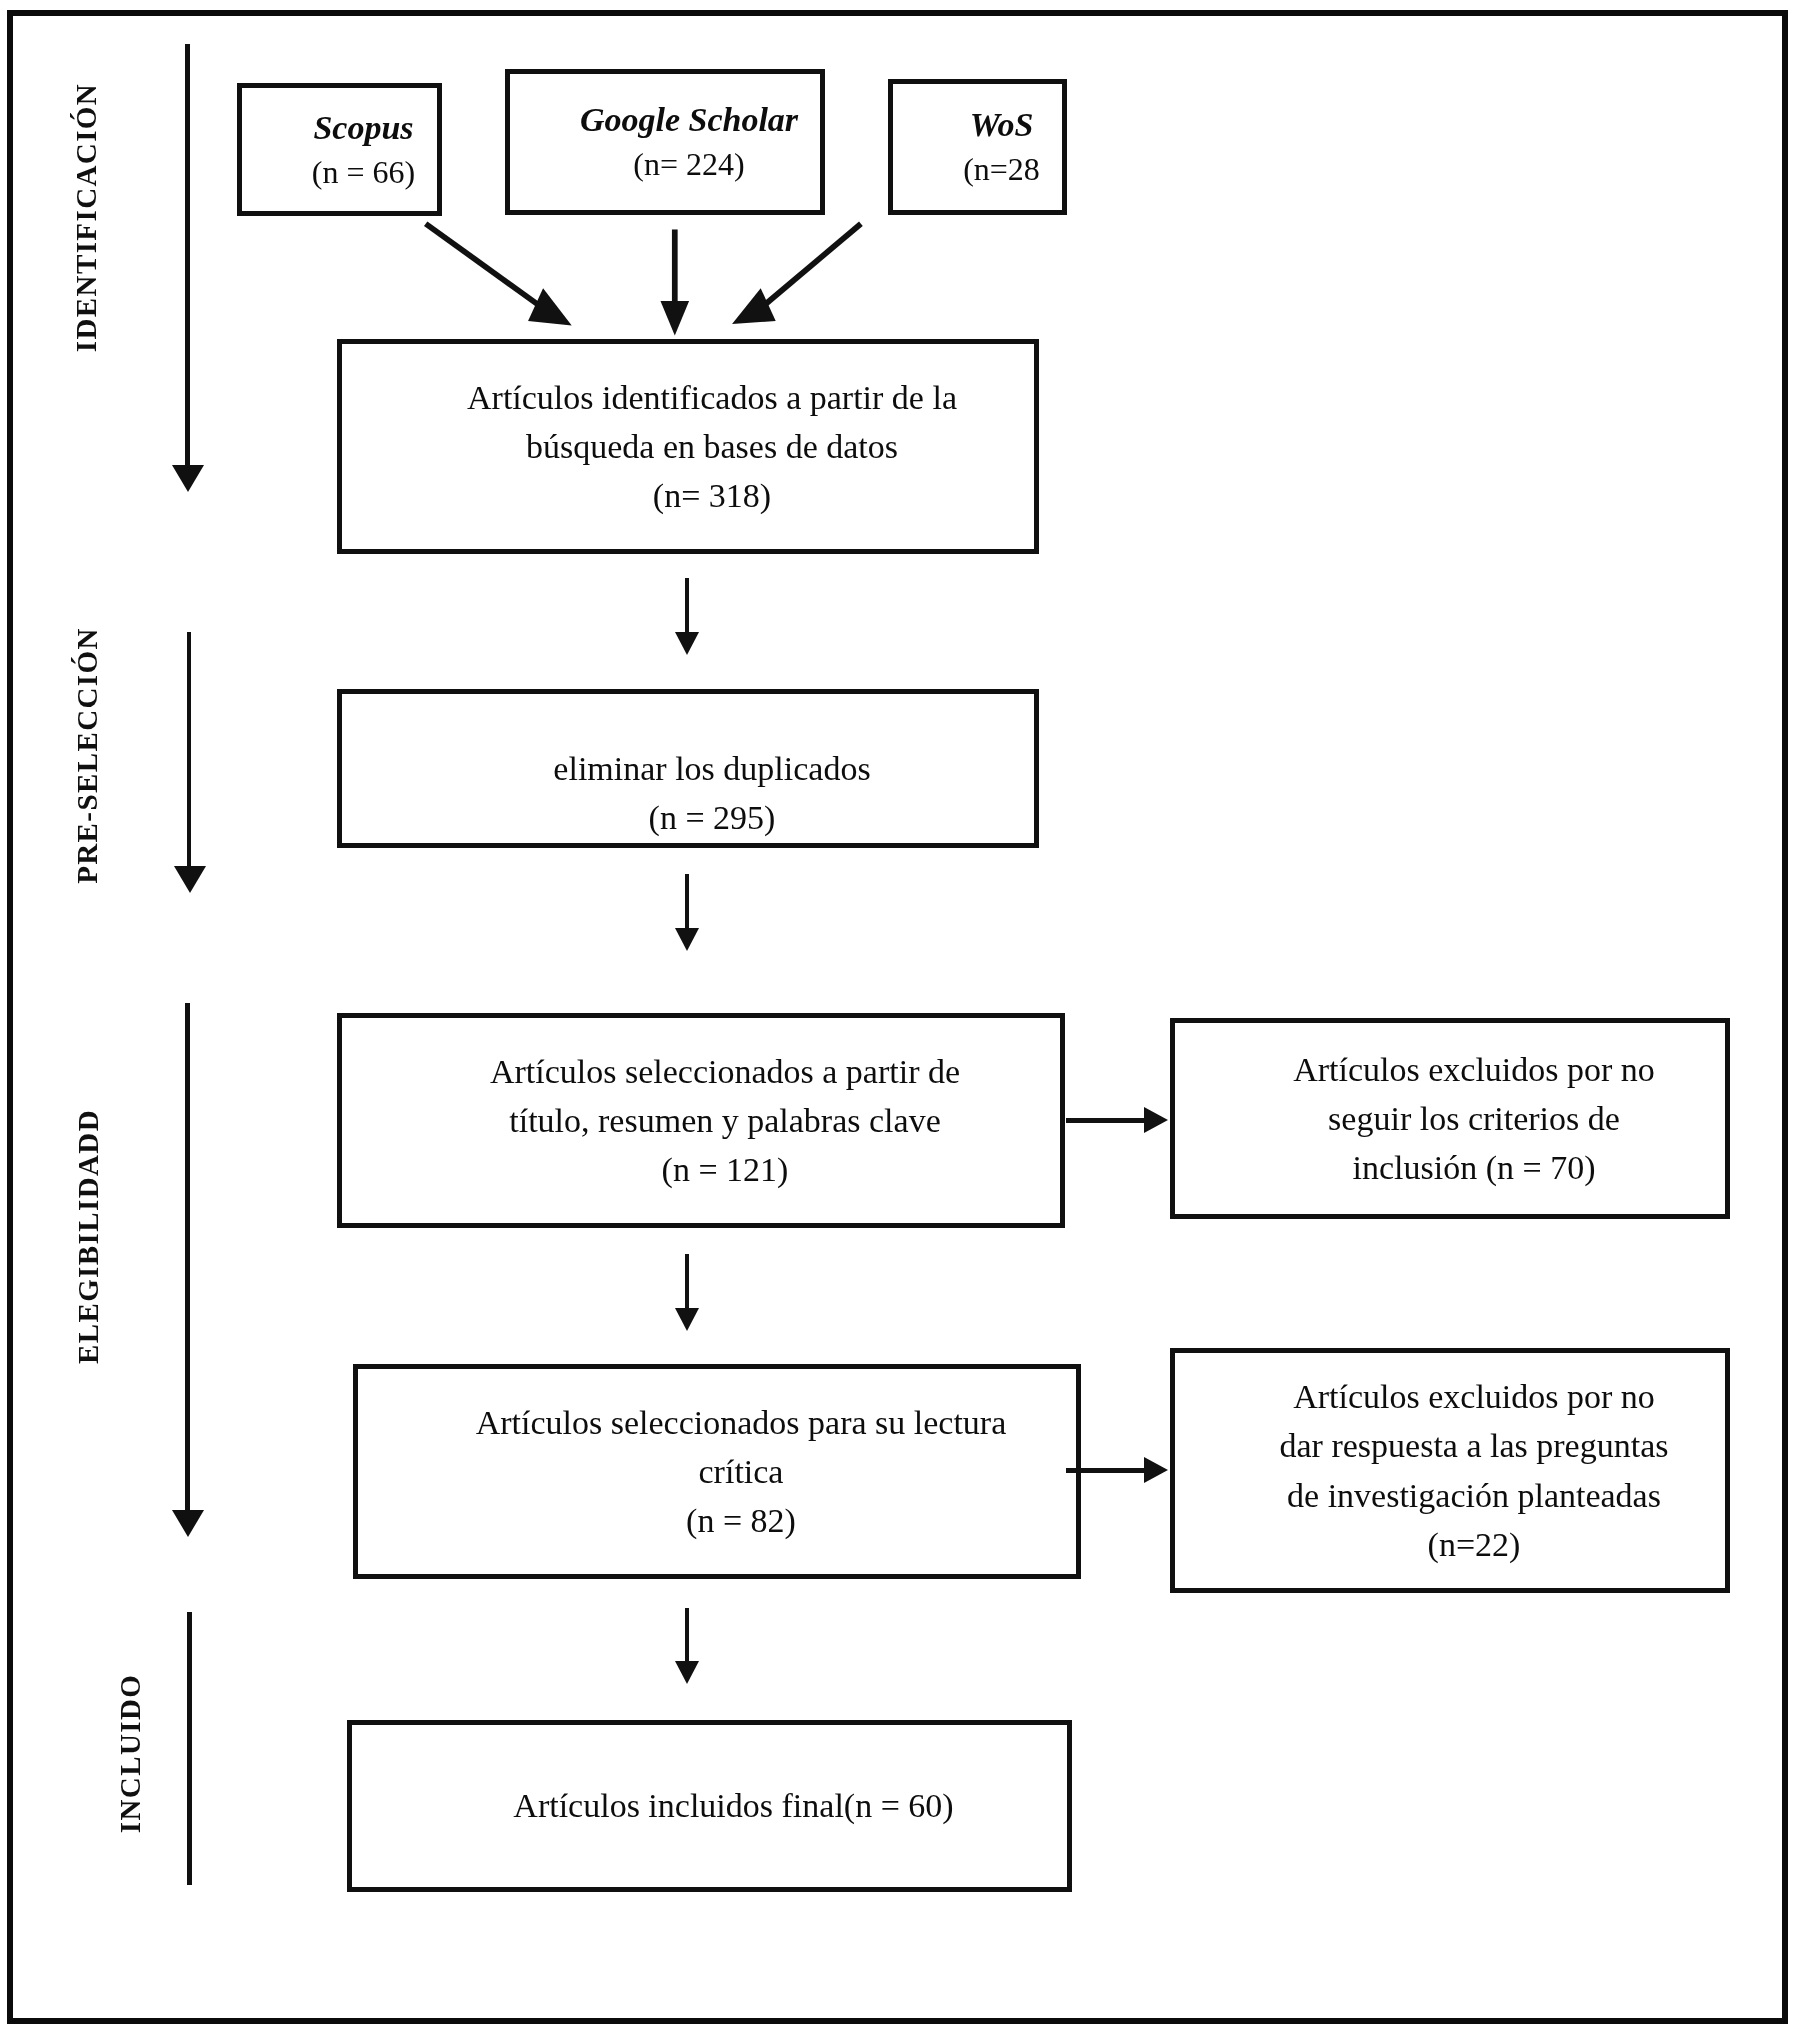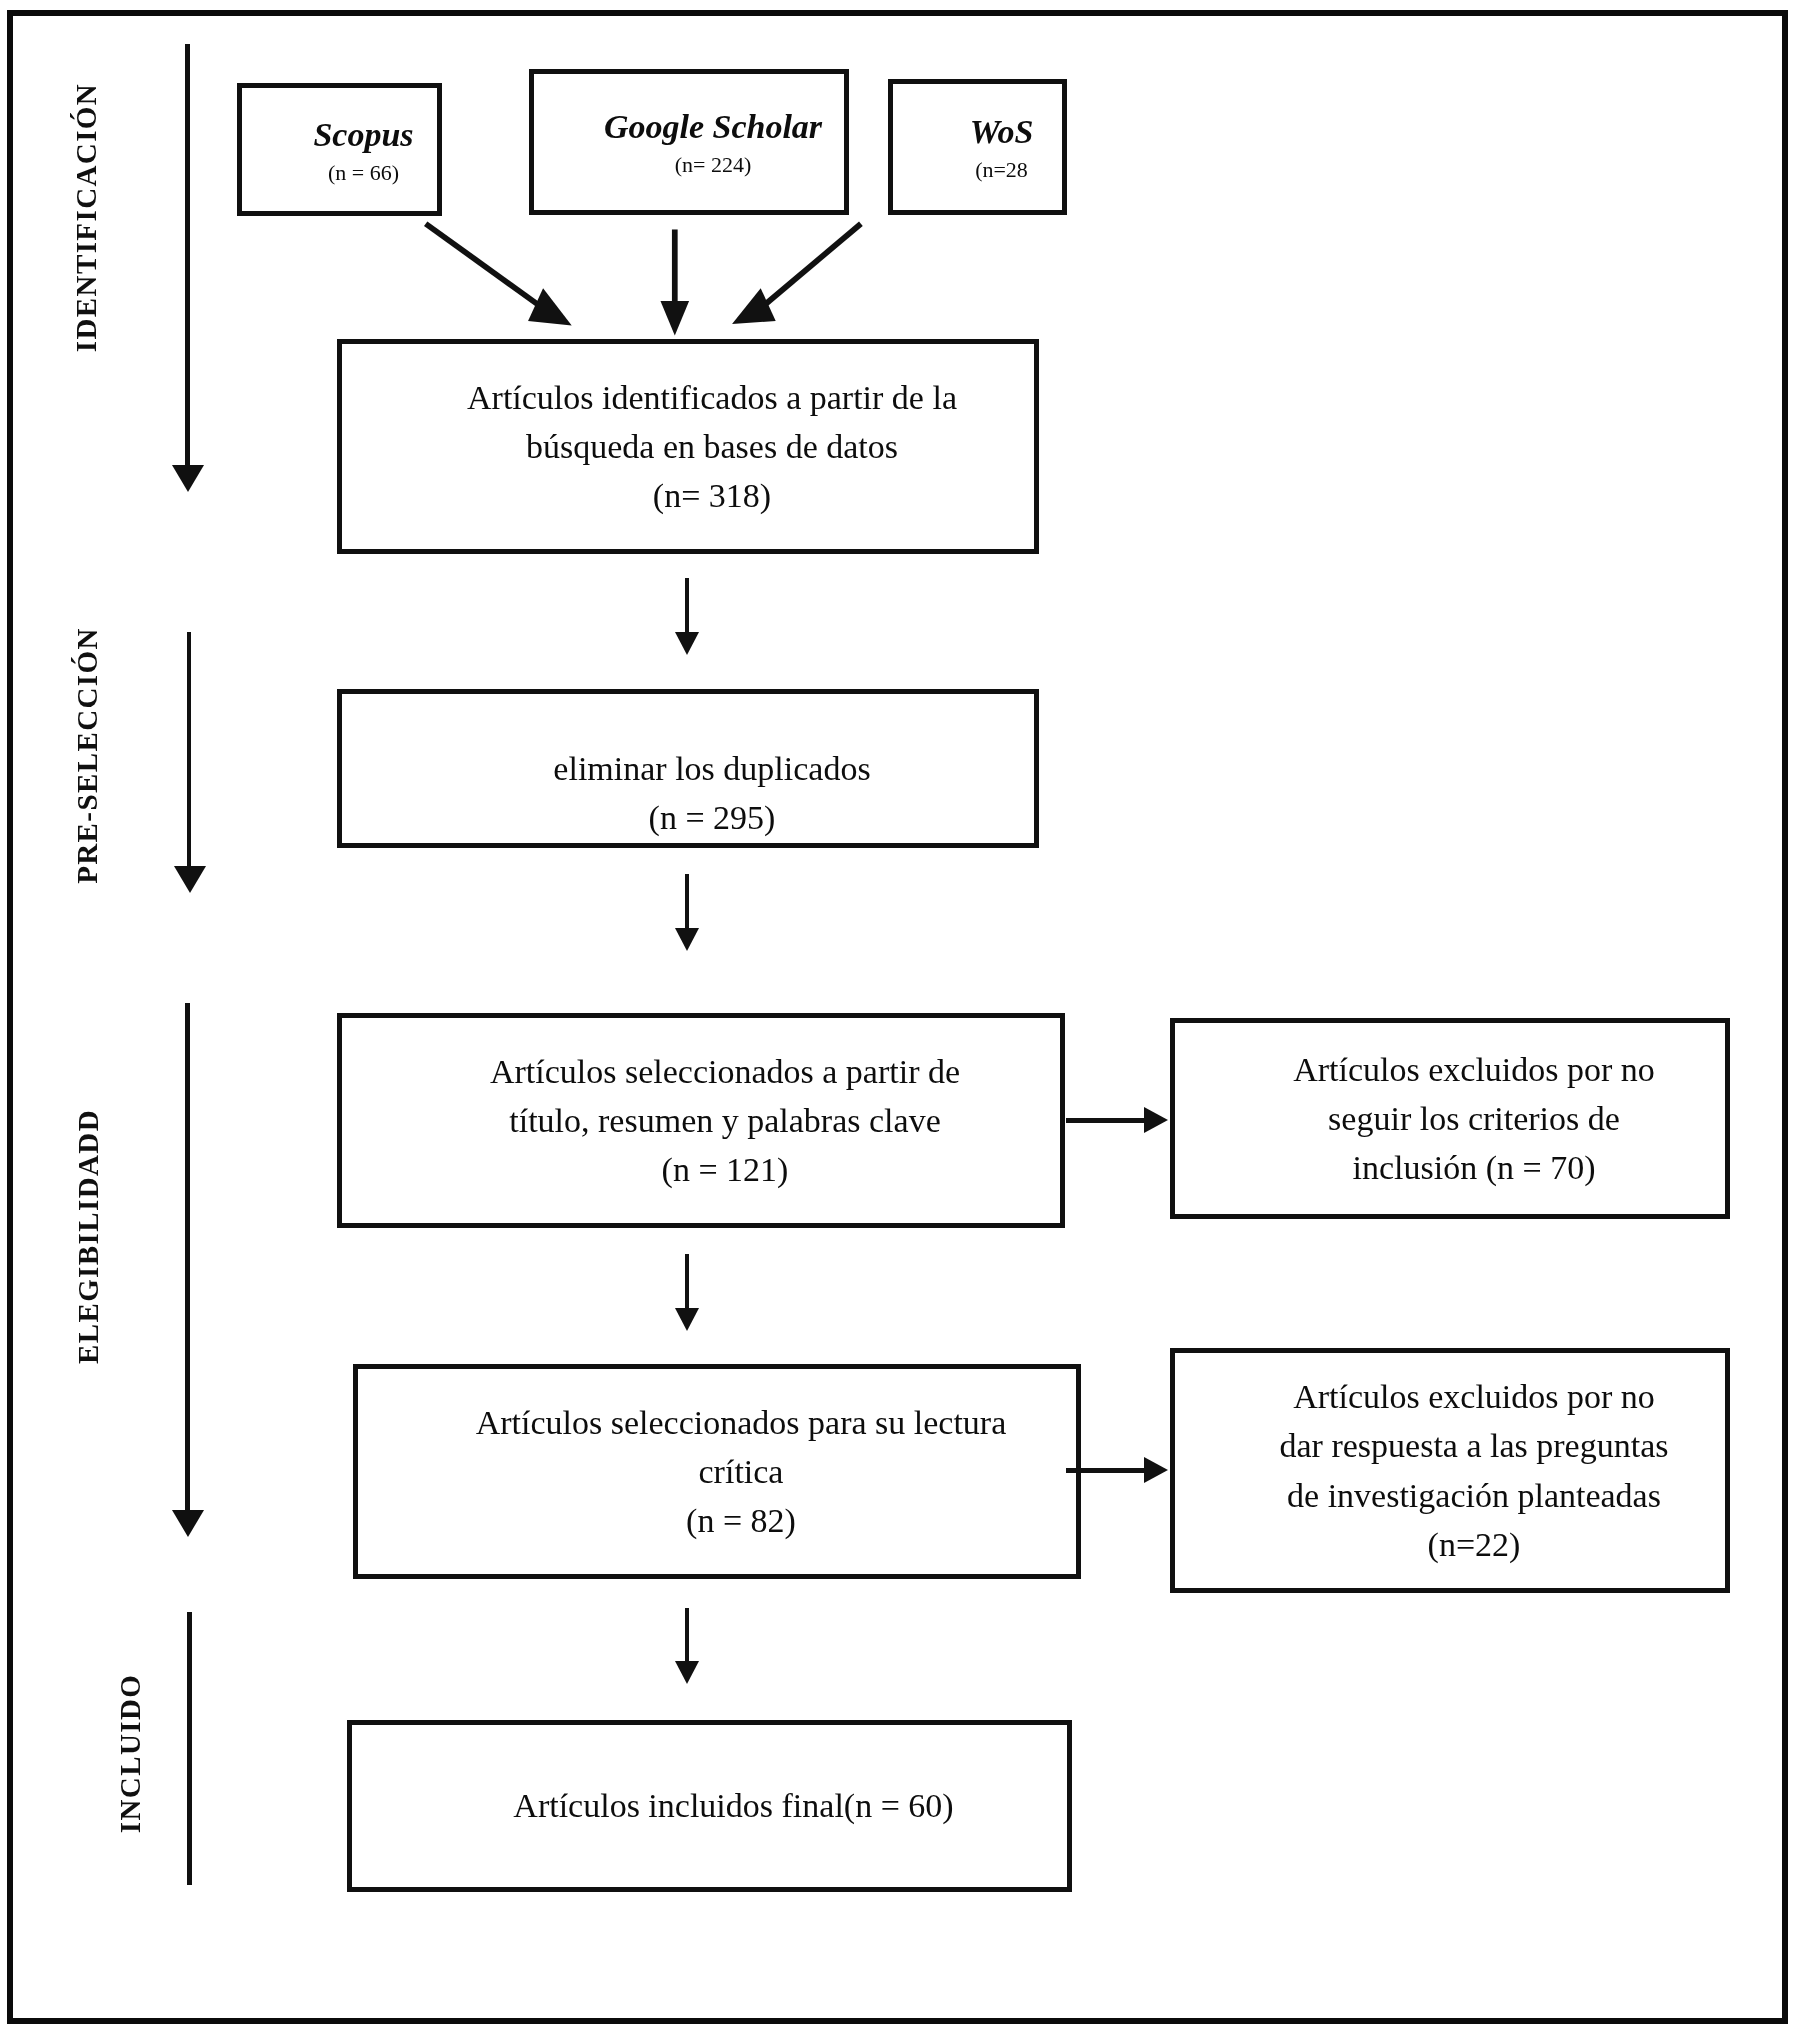--- a/index.html
+++ b/index.html
@@ -80,21 +80,21 @@
   .src-box { border-width: 5.7px; }
   .src-box .src-name {
     display: block;
     font-style: italic;
     font-weight: 700;
     font-size: 34px;
     line-height: 1.35;
   }
   .src-box .src-count {
     display: block;
-    font-size: 22px;
+    font-size: 32px;
     line-height: 1.35;
   }
   .src-box .src-stack { width: 100%; text-align: center; }
 
   
   .v-connector {
     position: absolute;
     width: 0;
     border-left: 4.3px solid #111111;
   }
@@ -146,21 +146,21 @@
   <div class="stage-label" style="left:-85px; top:1737px; width:431px;">INCLUIDO</div>
   <div class="stage-rule" style="left:187px; top:1612px; height:273px;"></div>
 
   <div class="box src-box" style="left:237px; top:83px; width:205px; height:133px;">
     <span class="src-stack">
       <span class="src-name">Scopus</span>
       <span class="src-count">(n = 66)</span>
     </span>
   </div>
 
-  <div class="box src-box" style="left:505px; top:69px; width:320px; height:146px;margin-left:24px;">
+  <div class="box src-box" style="left:505px; top:69px; width:320px; height:146px;">
     <span class="src-stack">
       <span class="src-name">Google Scholar</span>
       <span class="src-count">(n= 224)</span>
     </span>
   </div>
 
   <div class="box src-box" style="left:888px; top:79px; width:179px; height:136px;">
     <span class="src-stack">
       <span class="src-name">WoS</span>
       <span class="src-count">(n=28</span>

